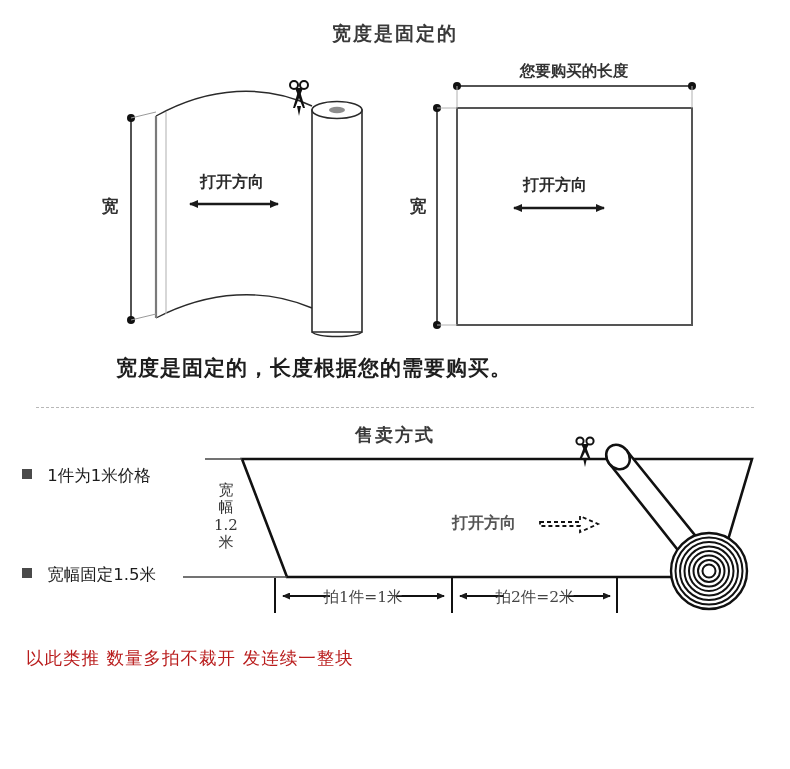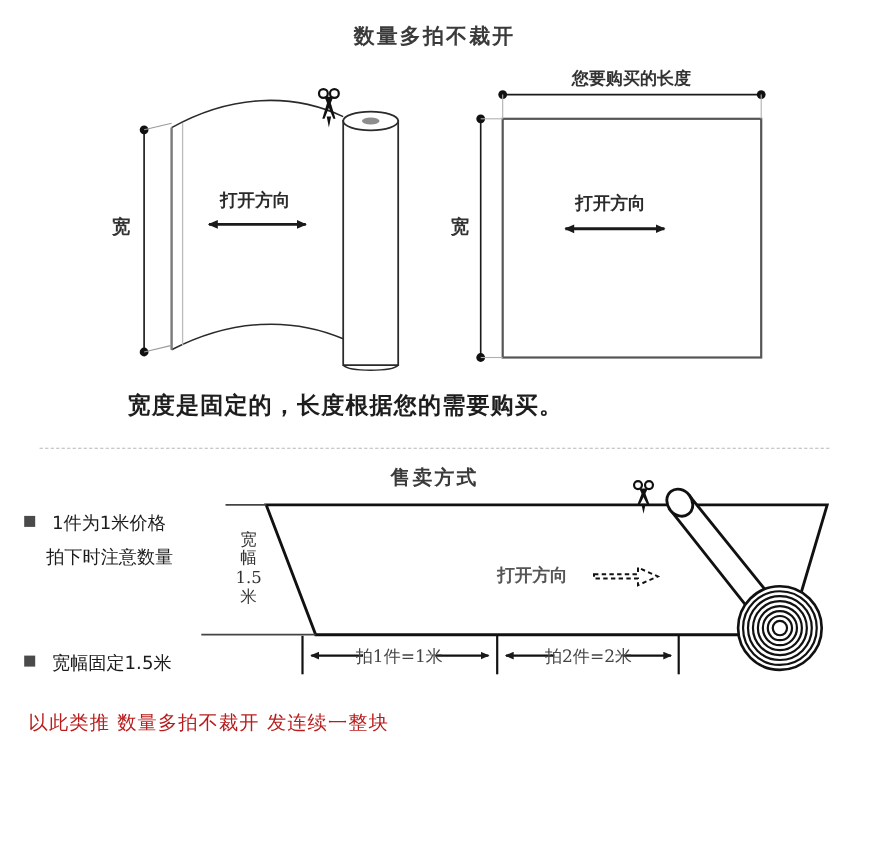--- a/index.html
+++ b/index.html
@@ -57,21 +57,21 @@
   .bullet-block { font-size: 16.5px; color: #1c1c1c; }
   .bullet-sq {
     display: inline-block;
     width: 10px; height: 10px;
     background: #4a4a4a;
     margin-right: 10px;
     vertical-align: 2px;
   }
   .bullet-line-2 { margin-left: 20px; margin-top: 9px; }
   #bullet-1 { left: 22px; top: 465px; }
-  #bullet-2 { left: 22px; top: 592px; }
+  #bullet-2 { left: 22px; top: 564px; }
   #bottom-note {
     left: 26px; top: 648px;
     font-size: 17.5px;
     font-family: "DejaVu Serif", "Liberation Serif", serif;
     color: #b91c1c;
     letter-spacing: 1px;
   }
   #vert-width {
     left: 209px; top: 482px;
     width: 34px;
@@ -92,21 +92,21 @@
     fill: #2b2b2b;
     font-weight: 700;
     font-family: "DejaVu Sans", "Liberation Sans", sans-serif;
   }
 </style>
 </head>
 <body>
 
 <div id="page">
 
-  <div class="abs txt" id="top-title">数量多拍不裁开</div>
+  <div class="abs txt" id="top-title">宽度是固定的</div>
 
   <svg class="abs svg-layer" width="790" height="400" viewBox="0 0 790 400">
     <defs>
       <marker id="arrR" markerWidth="10" markerHeight="10" refX="8" refY="4" orient="auto" markerUnits="userSpaceOnUse">
         <path d="M0,0 L9,4 L0,8 z" fill="#1a1a1a"></path>
       </marker>
       <marker id="arrL" markerWidth="10" markerHeight="10" refX="1" refY="4" orient="auto" markerUnits="userSpaceOnUse">
         <path d="M9,0 L0,4 L9,8 z" fill="#1a1a1a"></path>
       </marker>
       <marker id="arrRs" markerWidth="9" markerHeight="9" refX="7" refY="3.5" orient="auto" markerUnits="userSpaceOnUse">
@@ -177,21 +177,20 @@
 
   <div class="abs" id="divider"></div>
 
   <div class="abs txt" id="sell-title">售卖方式</div>
 
   <div class="abs bullet-block" id="bullet-1">
     <div>
       <span class="bullet-sq"></span>
       <span>1件为1米价格</span>
     </div>
-    <div class="bullet-line-2">拍下时注意数量</div>
   </div>
 
   <div class="abs bullet-block" id="bullet-2">
     <div>
       <span class="bullet-sq"></span>
       <span>宽幅固定1.5米</span>
     </div>
   </div>
 
   <svg class="abs svg-layer" width="790" height="769" viewBox="0 0 790 769" style="top:0;left:0;pointer-events:none">
@@ -238,19 +237,19 @@
     <text class="dimlabel" x="363" y="602" text-anchor="middle" style="font-size:15.5px;fill:#444">拍1件=1米</text>
 
     <line x1="460" y1="596" x2="504" y2="596" stroke="#111111" stroke-width="2.2" marker-start="url(#arrLs)"></line>
     <line x1="566" y1="596" x2="610" y2="596" stroke="#111111" stroke-width="2.2" marker-end="url(#arrRs)"></line>
     <text class="dimlabel" x="535" y="602" text-anchor="middle" style="font-size:15.5px;fill:#444">拍2件=2米</text>
   </svg>
 
   <div class="abs" id="vert-width">
     <div>宽</div>
     <div>幅</div>
-    <div>1.5</div>
+    <div>1.2</div>
     <div>米</div>
   </div>
 
   <div class="abs txt" id="bottom-note">以此类推  数量多拍不裁开  发连续一整块</div>
 
 </div>
 
 </body></html>

